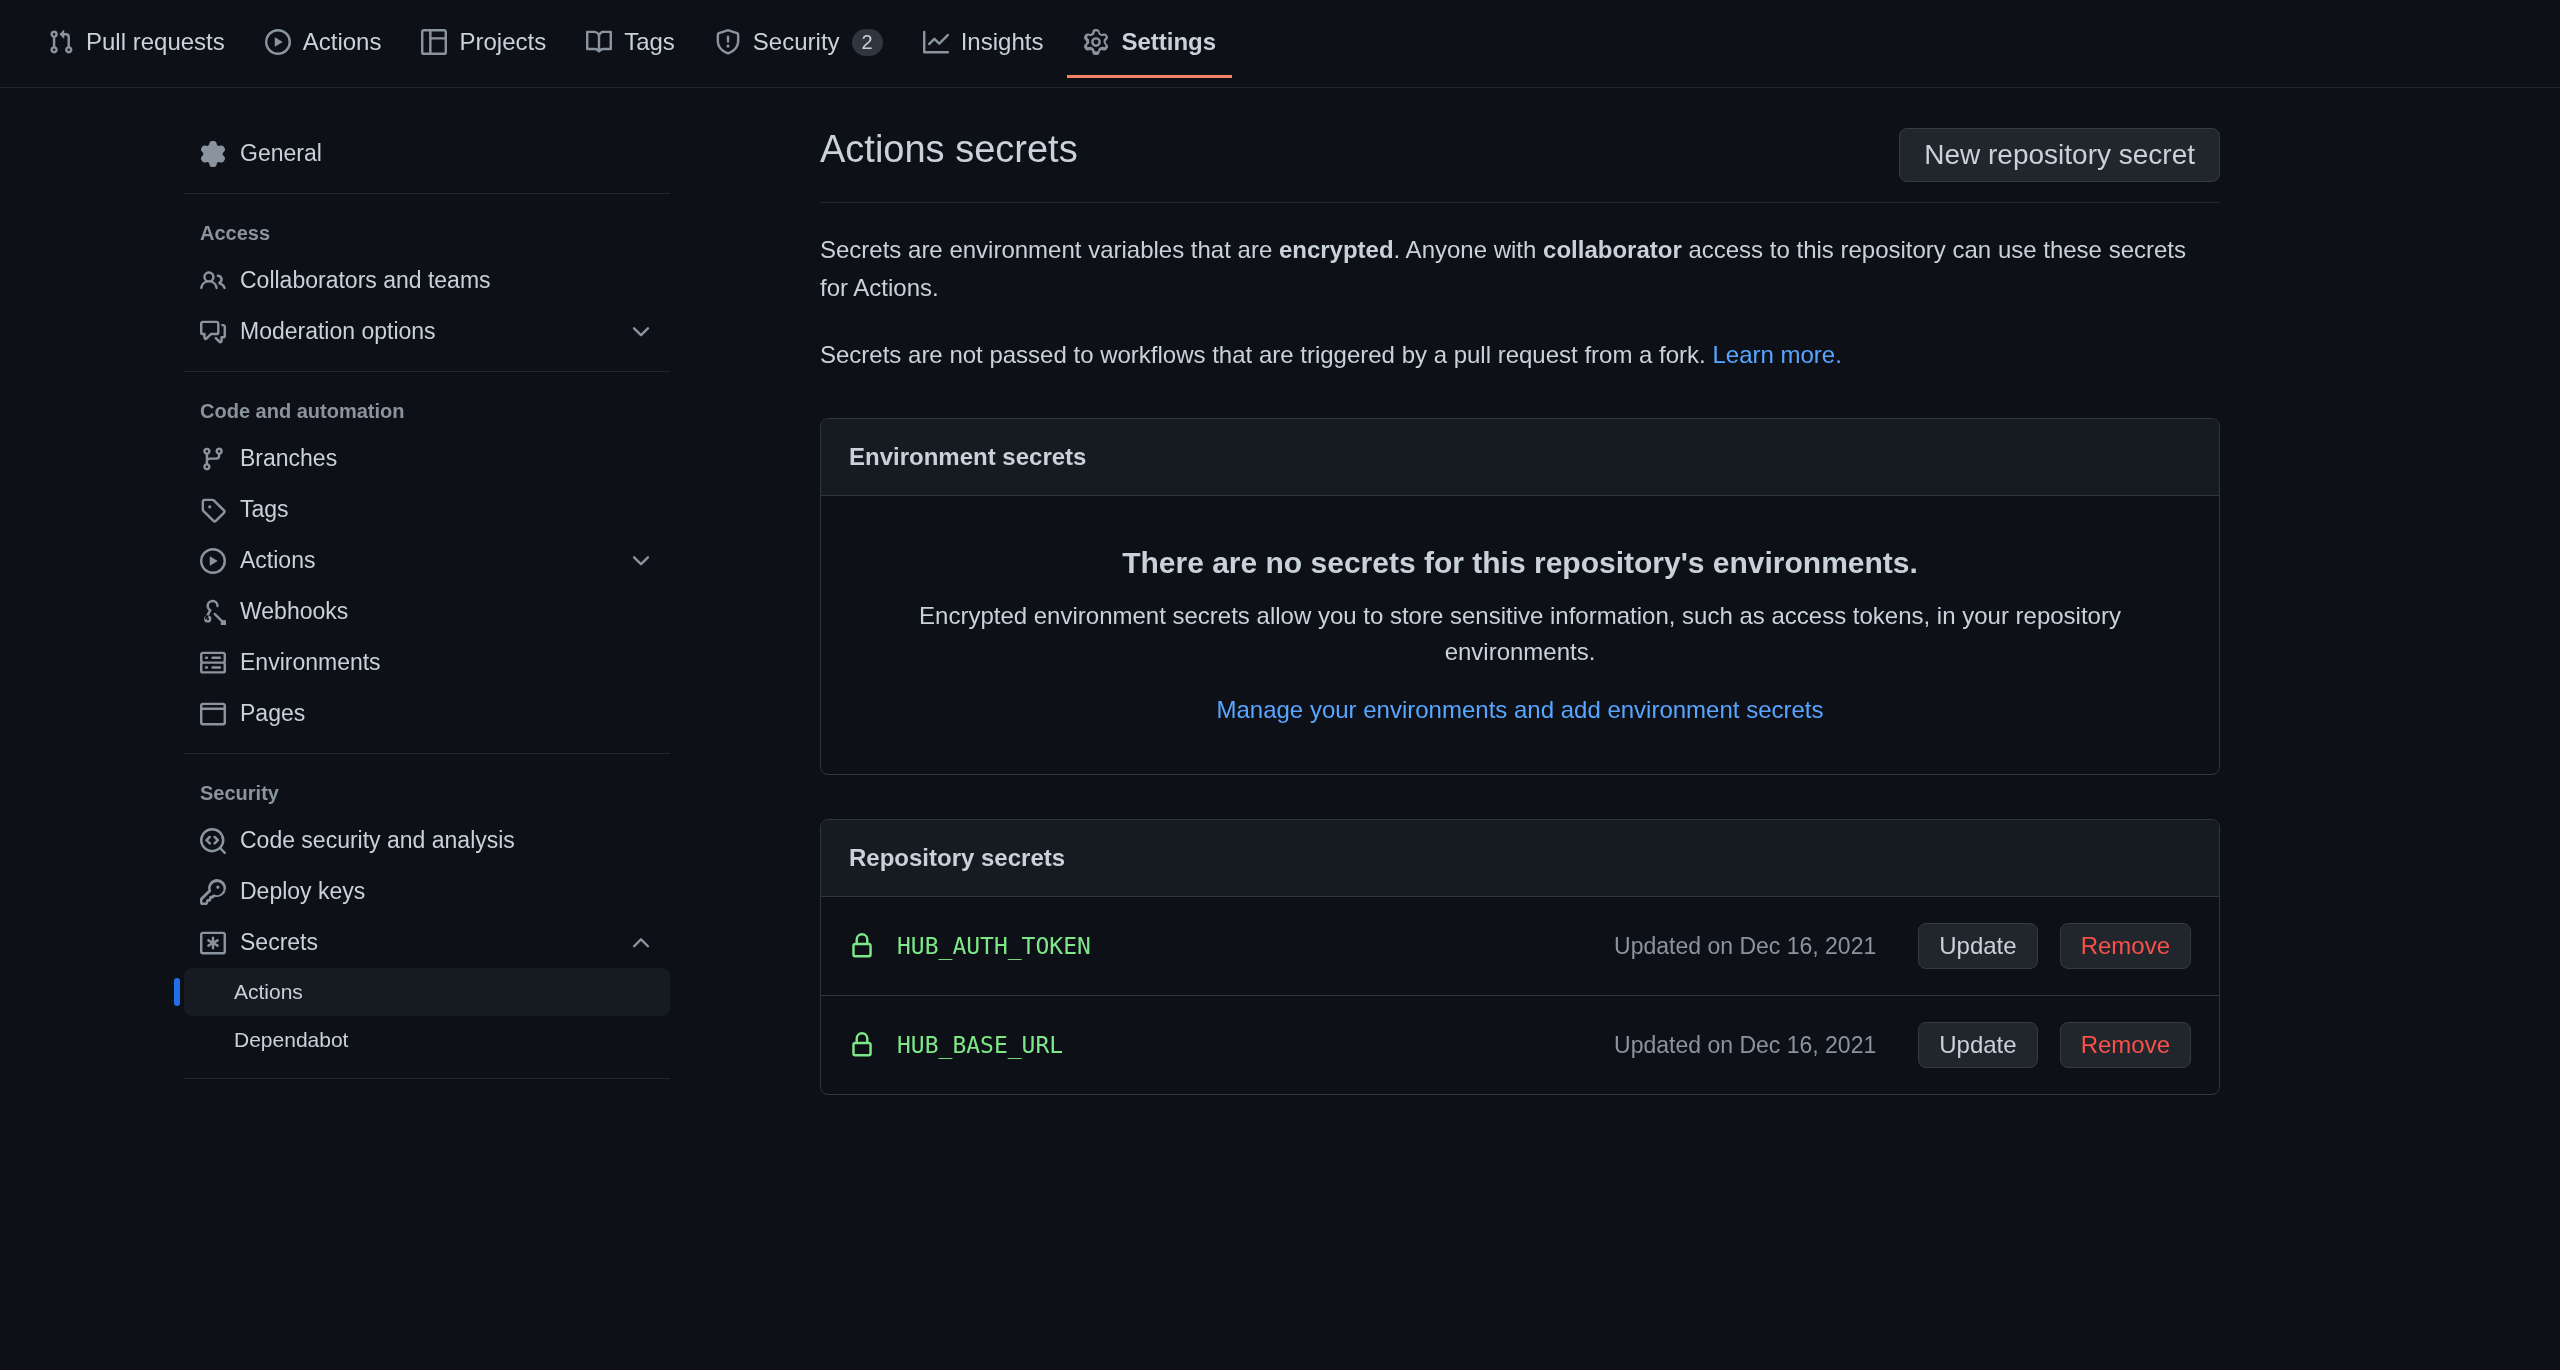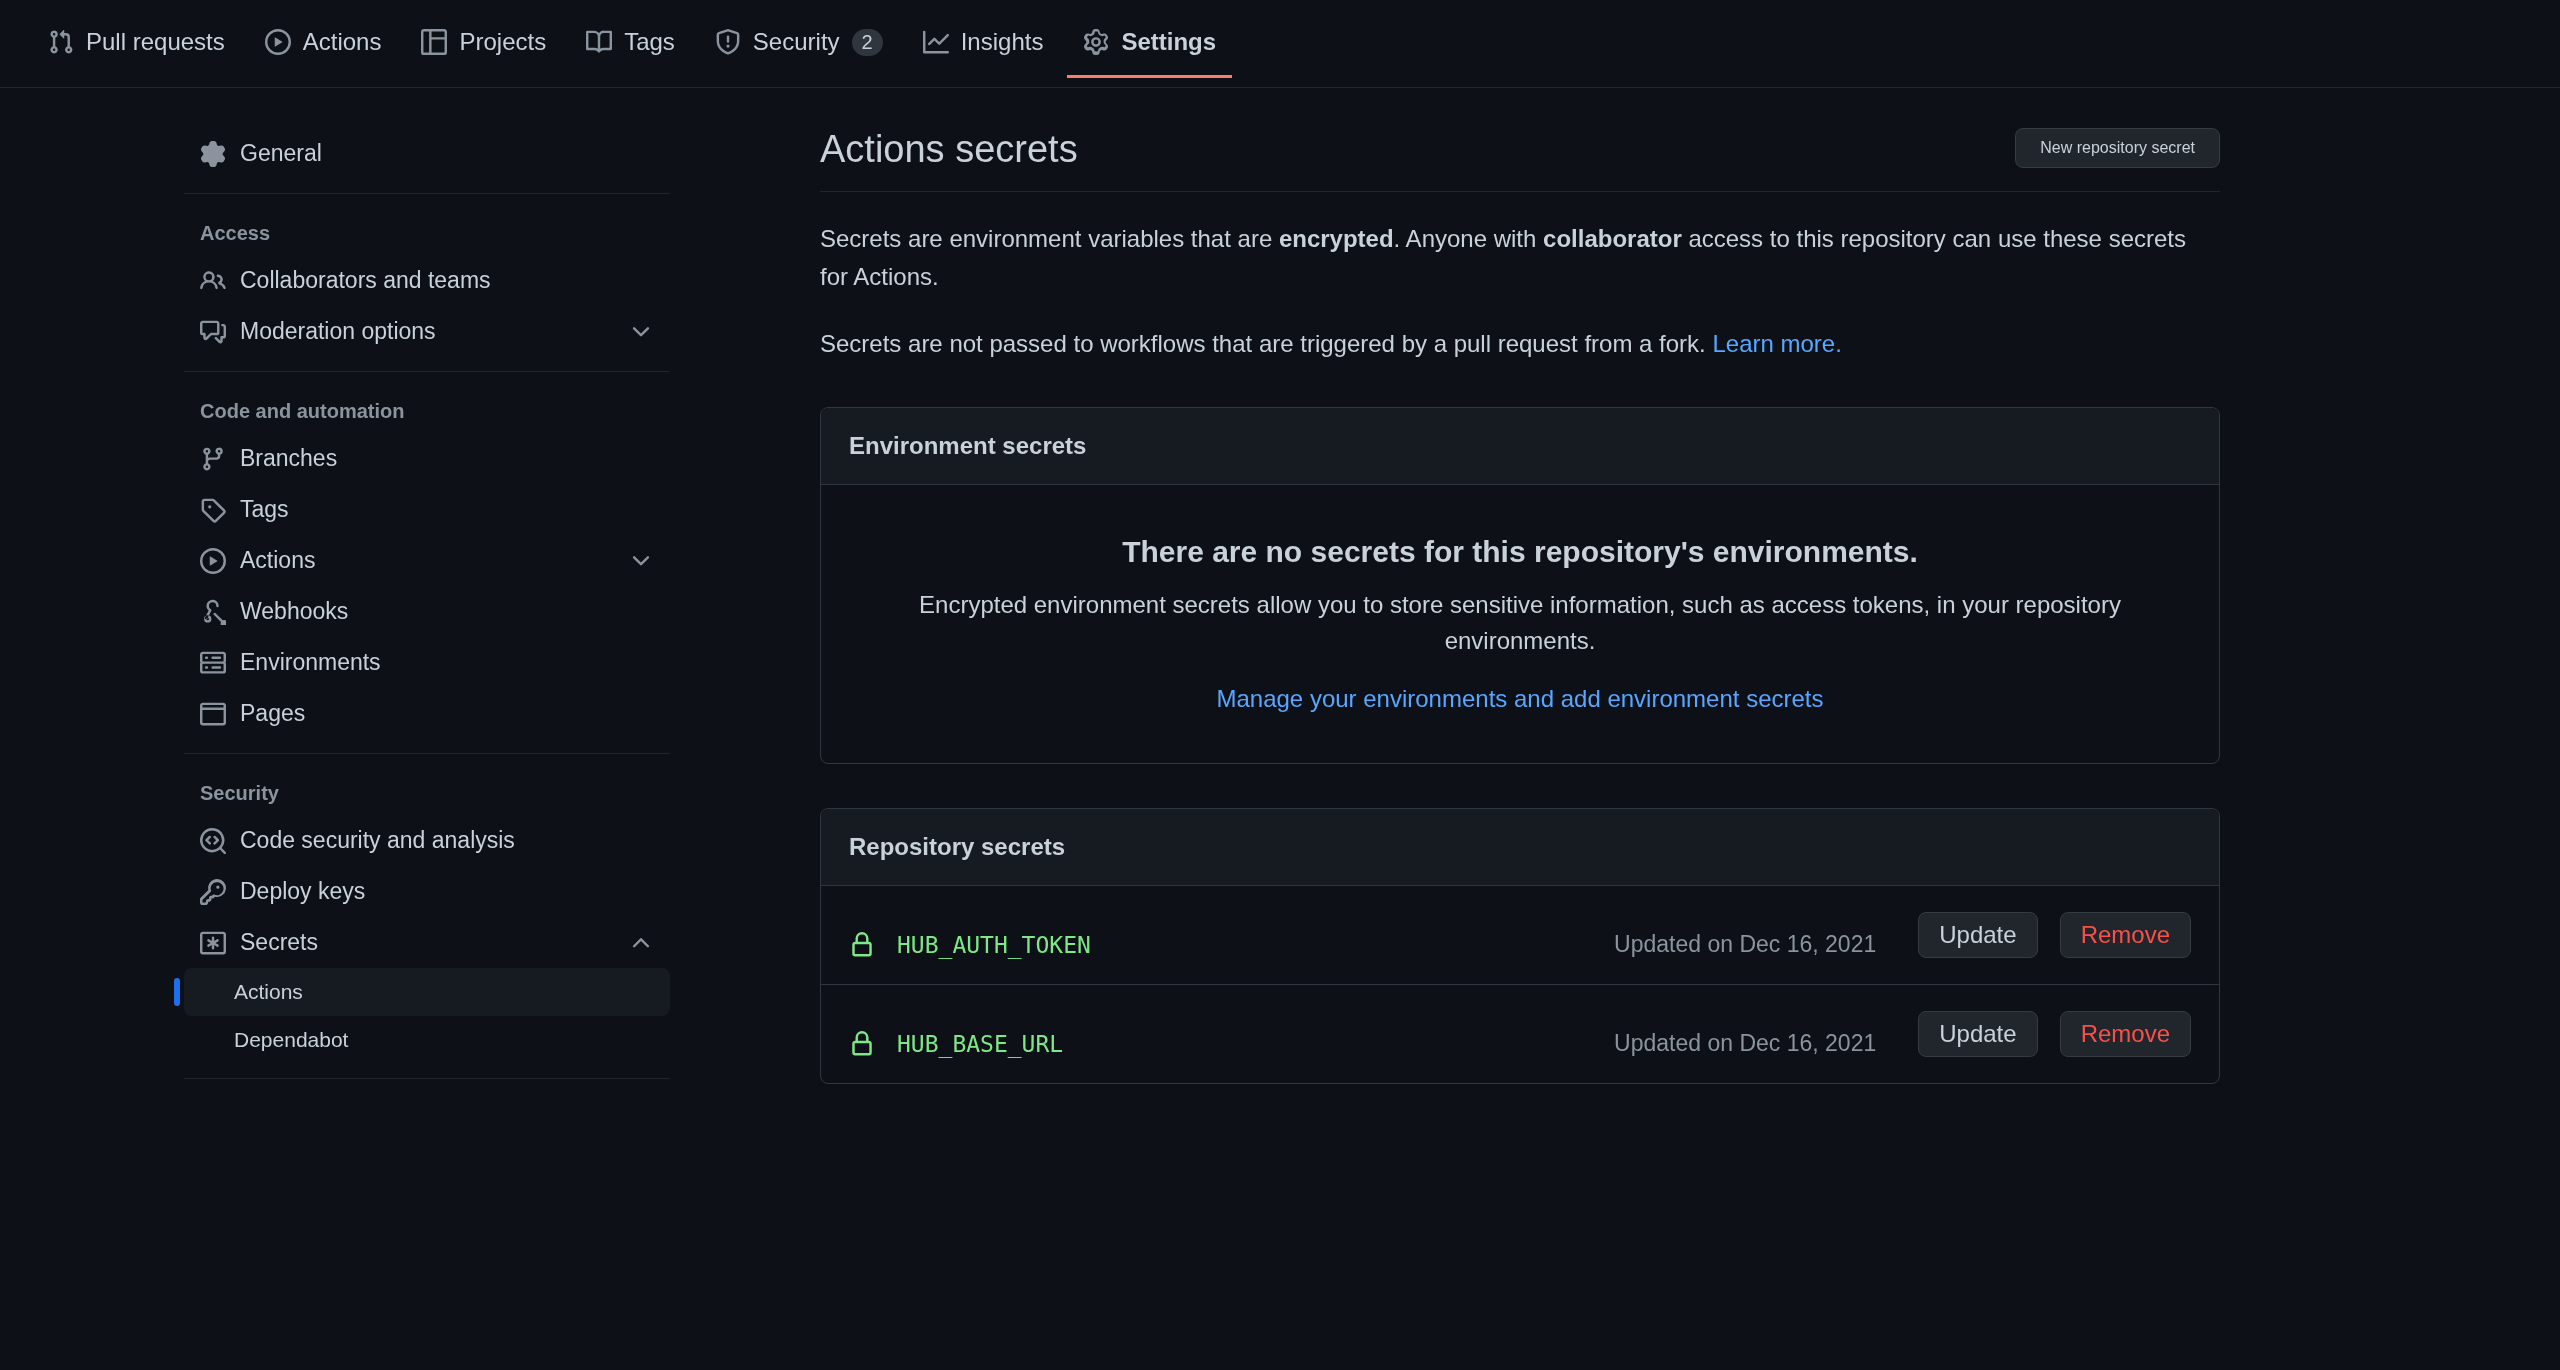--- a/index.html
+++ b/index.html
@@ -110,21 +110,21 @@
 .page-title {
   font-size: 38px;
   font-weight: 400;
 }
 .btn {
   background: #21262d;
   border: 1px solid #363b42;
   color: #c9d1d9;
   padding: 10px 24px;
   border-radius: 8px;
-  font-size: 16px;
+  font-size: 28px;
   font-weight: 500;
   cursor: pointer;
 }
 .btn-sm {
   padding: 8px 20px;
   font-size: 24px;
 }
 .btn-danger { color: #f85149; }
 .desc {
   font-size: 24px;
@@ -157,21 +157,21 @@
   margin-bottom: 18px;
 }
 .box-empty-desc {
   font-size: 24px;
   color: #c9d1d9;
   line-height: 1.5;
   margin-bottom: 26px;
 }
 .box-row {
   display: flex;
-  align-items: flex-end;
+  align-items: center;
   padding: 26px 28px;
   border-top: 1px solid #30363d;
   gap: 22px;
 }
 .box-row:first-of-type { border-top: none; }
 .secret-name {
   font-family: ui-monospace, SFMono-Regular, monospace;
   color: #7ee787;
   font-size: 23px;
   flex: 1;

